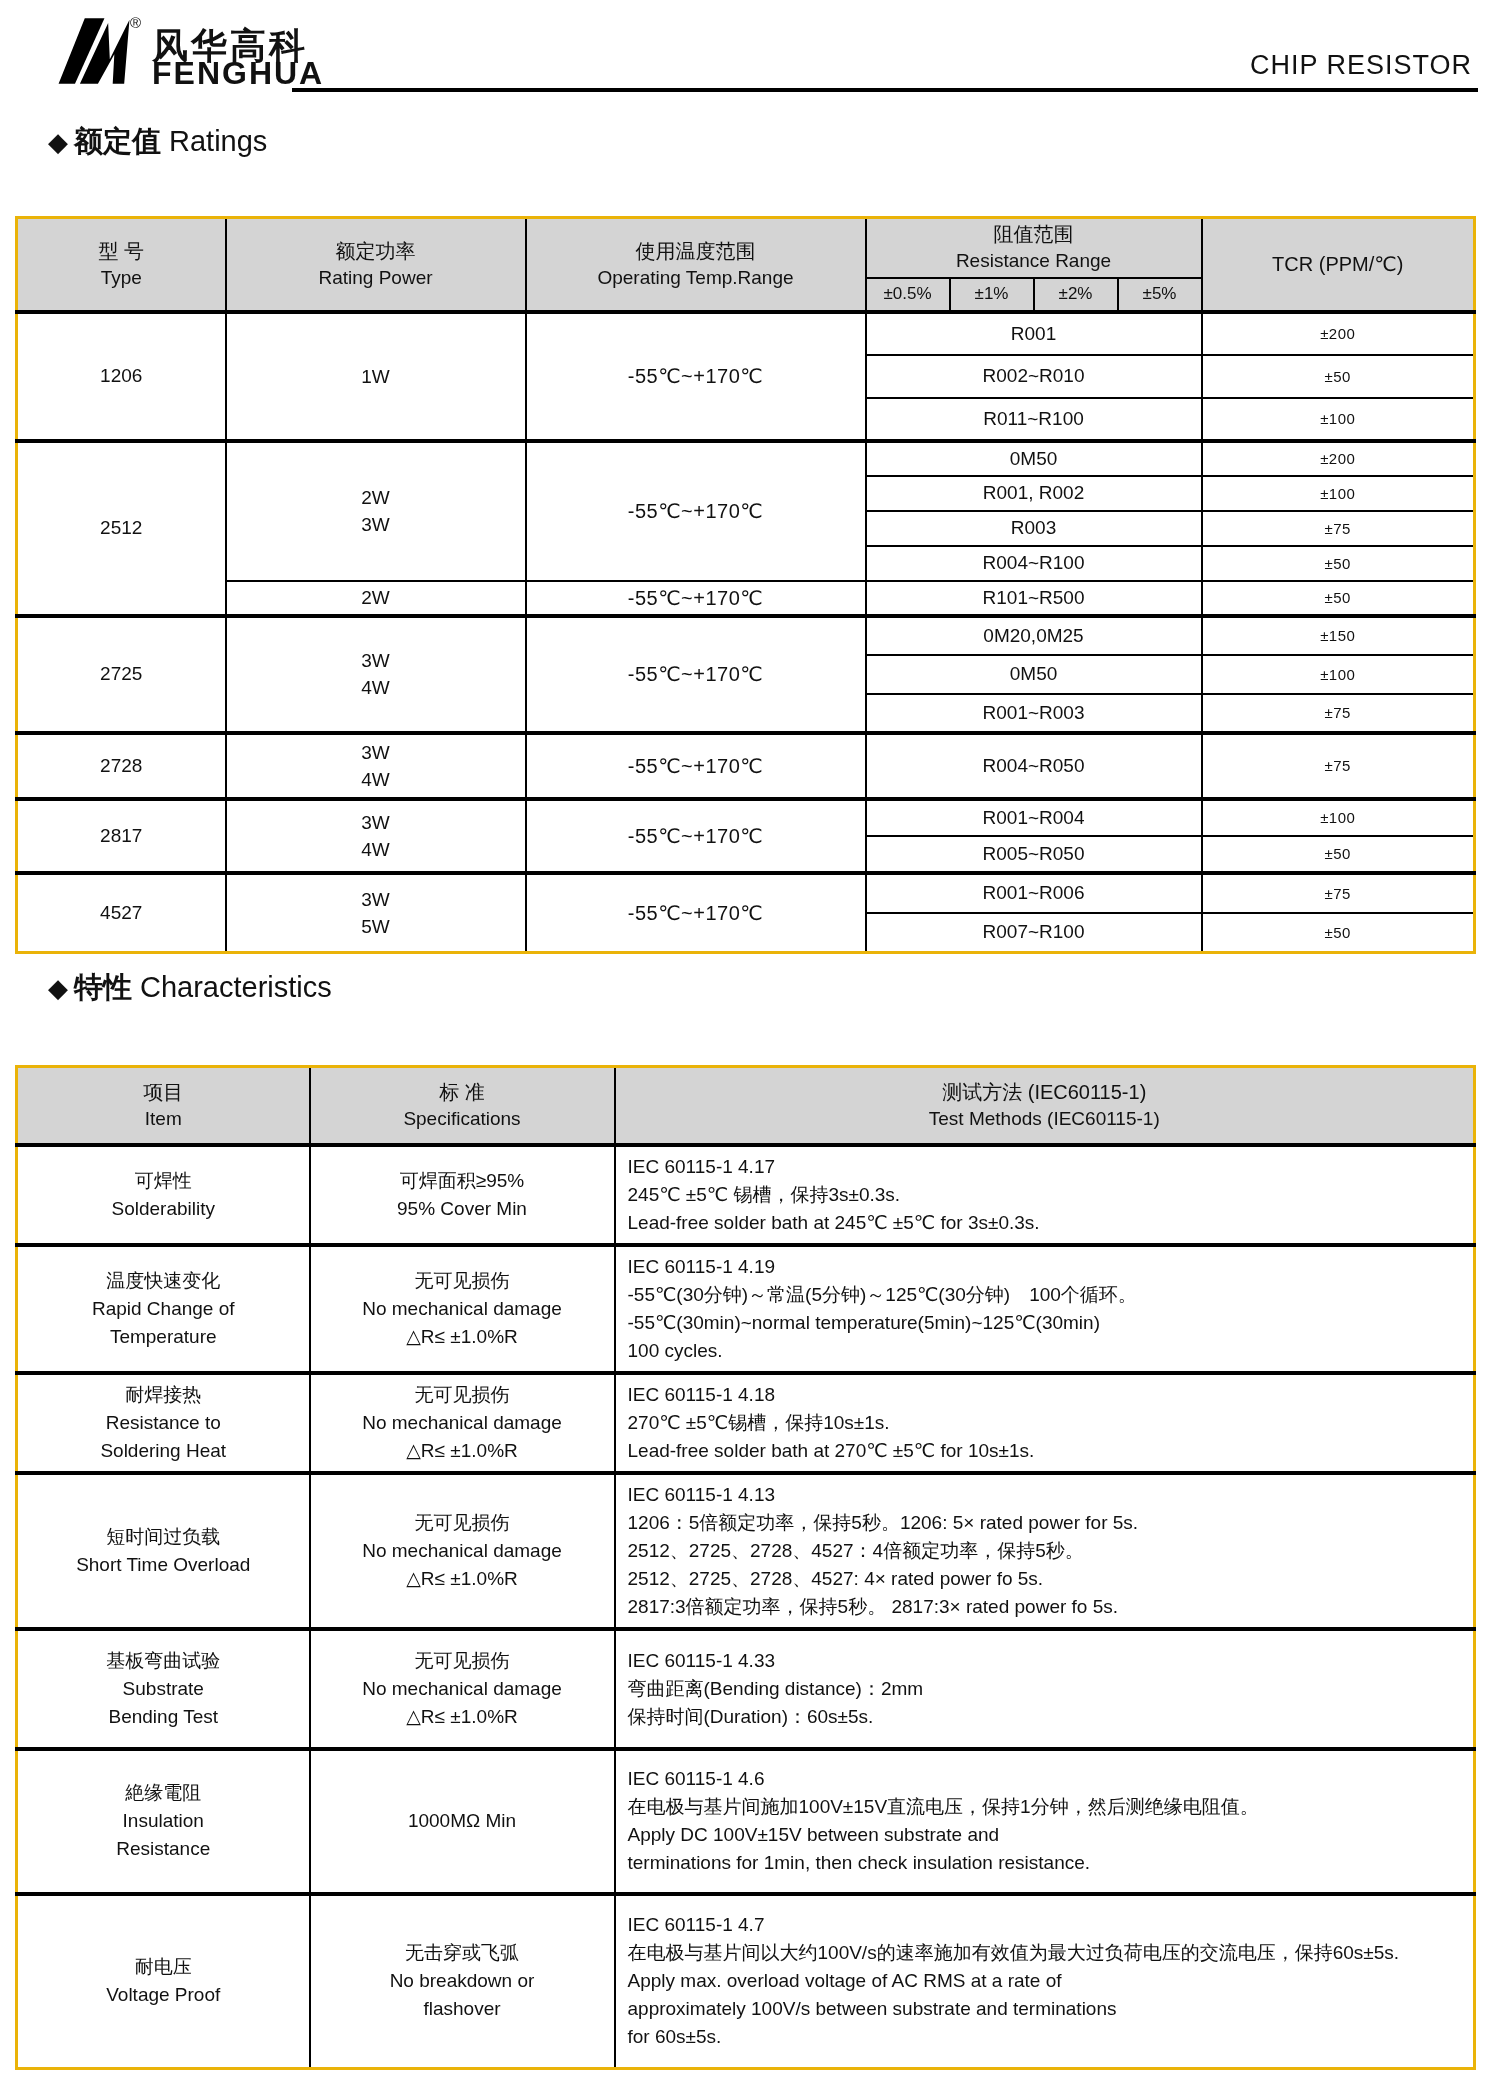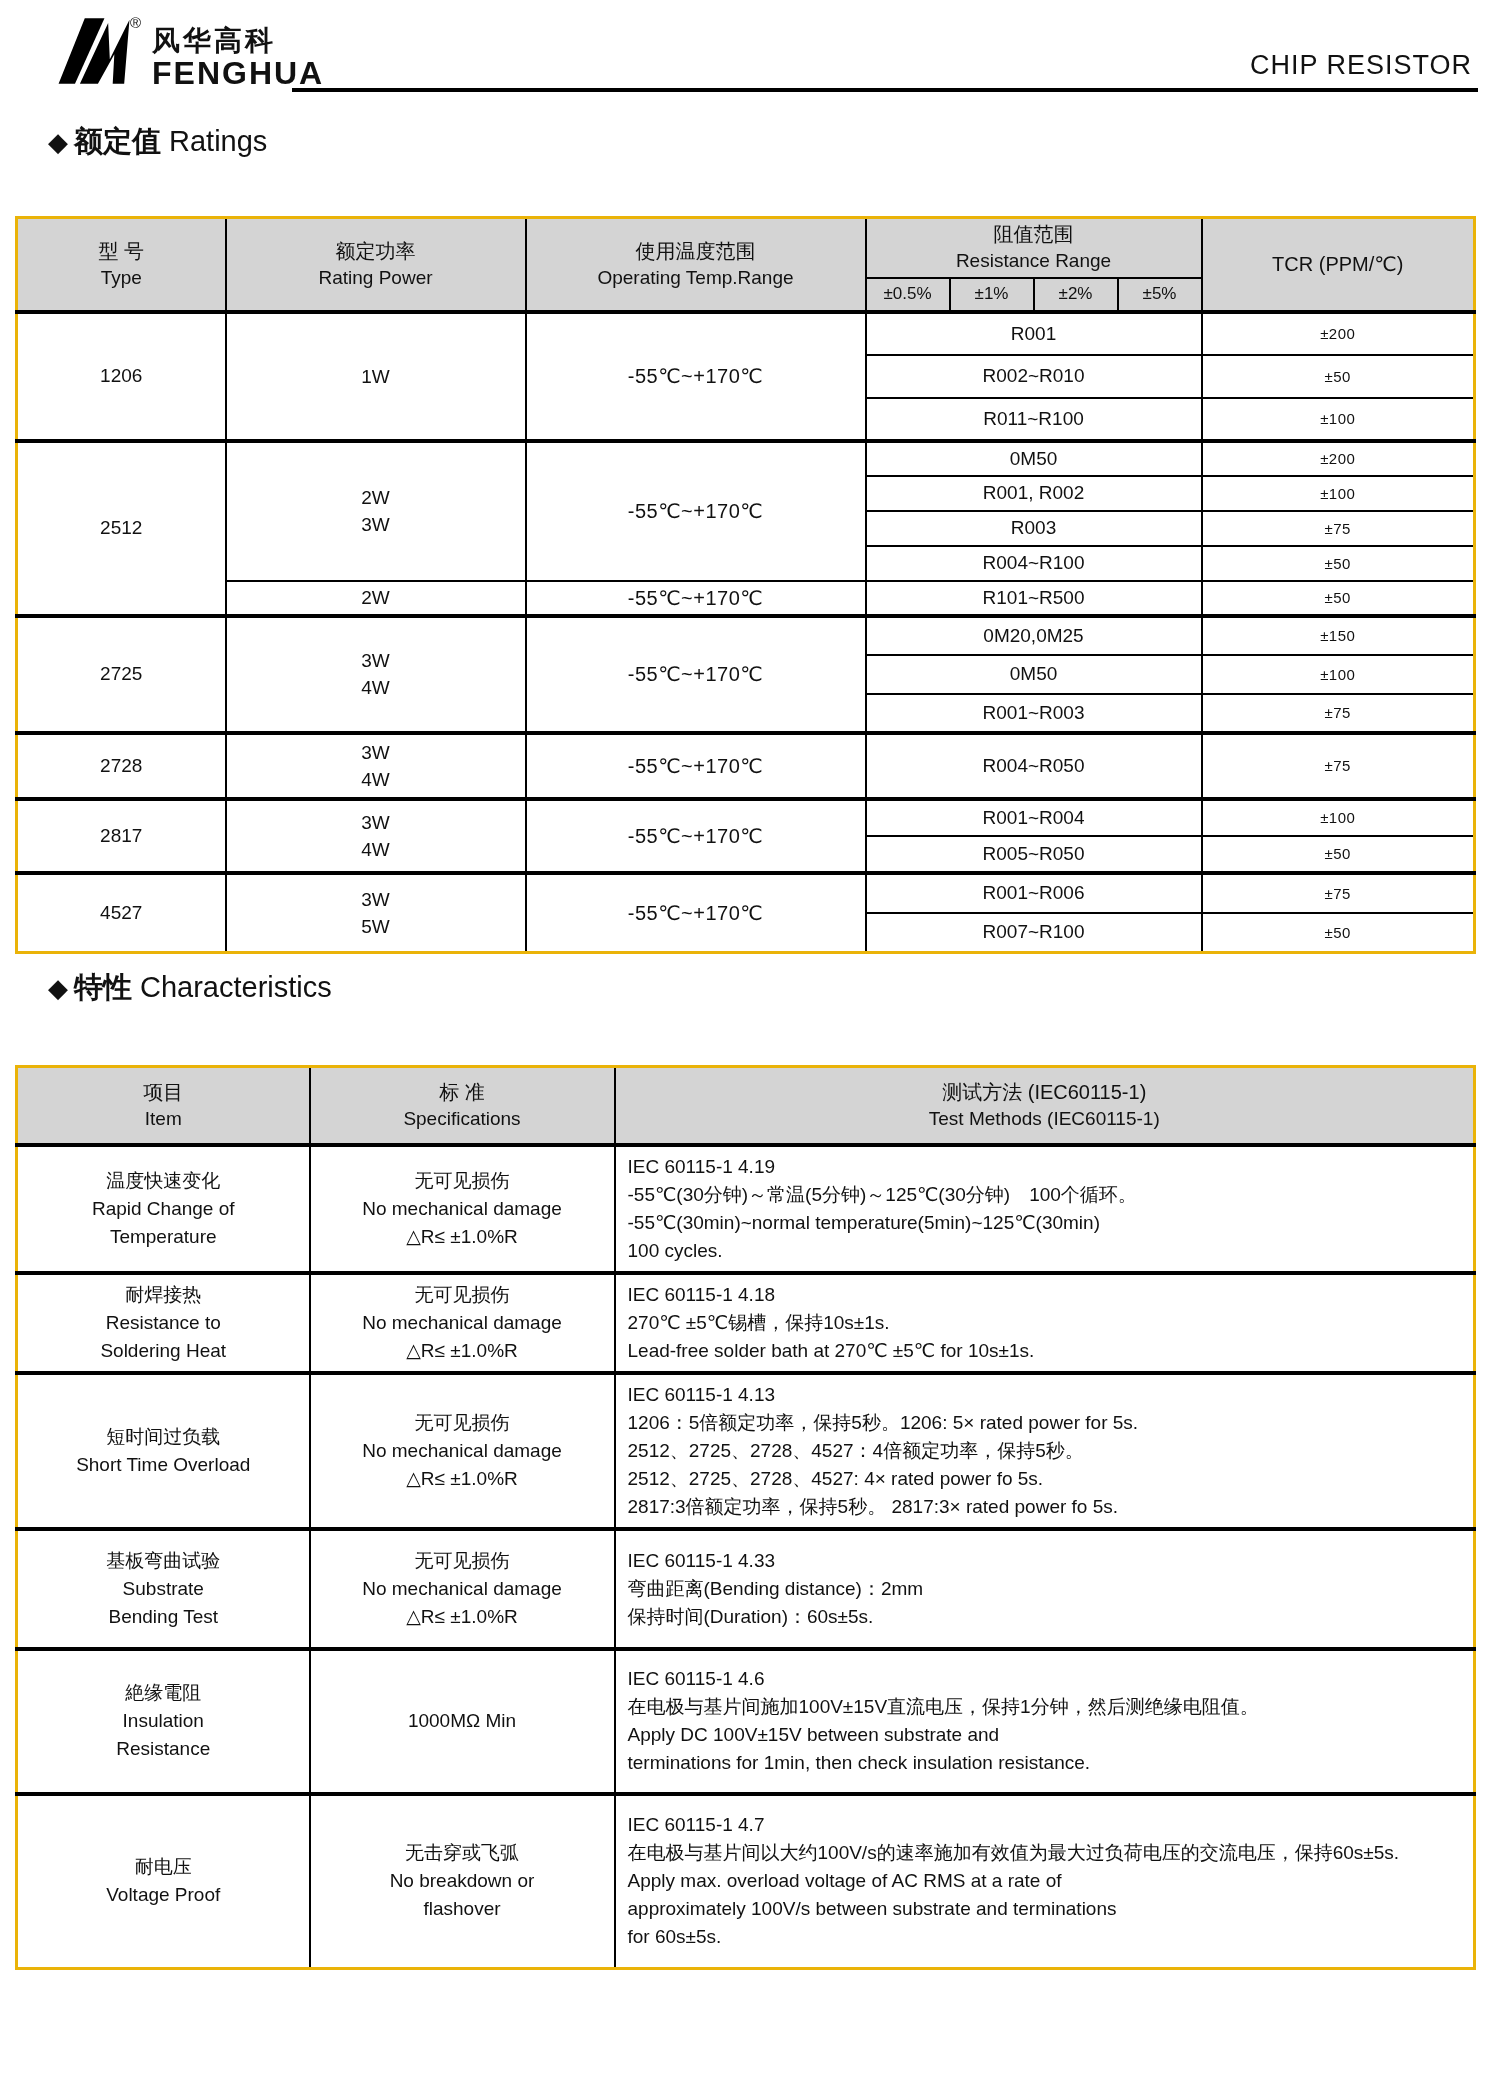--- a/index.html
+++ b/index.html
@@ -6,21 +6,21 @@
   body{
     width:1488px;height:2083px;position:relative;background:#fff;color:#111;
     font-family:"Liberation Sans","DejaVu Sans",sans-serif;
     -webkit-font-smoothing:antialiased;
   }
   .abs{position:absolute;}
 
   
   .logo-wrap{left:52px;top:16px;width:82px;height:70px;}
   .reg-mark{left:130px;top:14px;font-size:15px;}
-  .brand-cn{left:152px;top:22px;font-size:28px;font-weight:bold;letter-spacing:3px;}
+  .brand-cn{left:152px;top:22px;font-size:36px;font-weight:bold;letter-spacing:3px;}
   .brand-en{left:152px;top:55px;font-size:32px;font-weight:bold;letter-spacing:2px;}
   .doc-title{right:16px;top:50px;font-size:27px;letter-spacing:1px;}
   .head-rule{left:292px;right:10px;top:88px;height:4px;background:#000;}
 
   
   .sec-title{left:20px;font-size:29px;white-space:nowrap;margin-left:28px;}
   .sec-title .diamond{font-size:26px;margin-right:6px;}
   .sec-title .t-cn{font-weight:bold;}
   .sec-title .t-en{font-weight:normal;margin-left:8px;}
   #ratings-title{top:122px;}
@@ -247,20 +247,35 @@
         <div class="cn">标 准</div>
         <div class="en">Specifications</div>
       </th>
       <th>
         <div class="cn">测试方法 (IEC60115-1)</div>
         <div class="en">Test Methods (IEC60115-1)</div>
       </th>
     </tr>
   </thead>
   <tbody>
+    <tr style="height:98px">
+      <td class="item">
+        <div>可焊性</div>
+        <div>Solderability</div>
+      </td>
+      <td class="spec">
+        <div>可焊面积≥95%</div>
+        <div>95% Cover Min</div>
+      </td>
+      <td class="method">
+        <div>IEC 60115-1 4.17</div>
+        <div>245℃ ±5℃ 锡槽，保持3s±0.3s.</div>
+        <div>Lead-free solder bath at 245℃ ±5℃ for 3s±0.3s.</div>
+      </td>
+    </tr>
     <tr style="height:120px">
       <td class="item">
         <div>温度快速变化</div>
         <div>Rapid Change of</div>
         <div>Temperature</div>
       </td>
       <td class="spec">
         <div>无可见损伤</div>
         <div>No mechanical damage</div>
         <div>△R≤ ±1.0%R</div>

